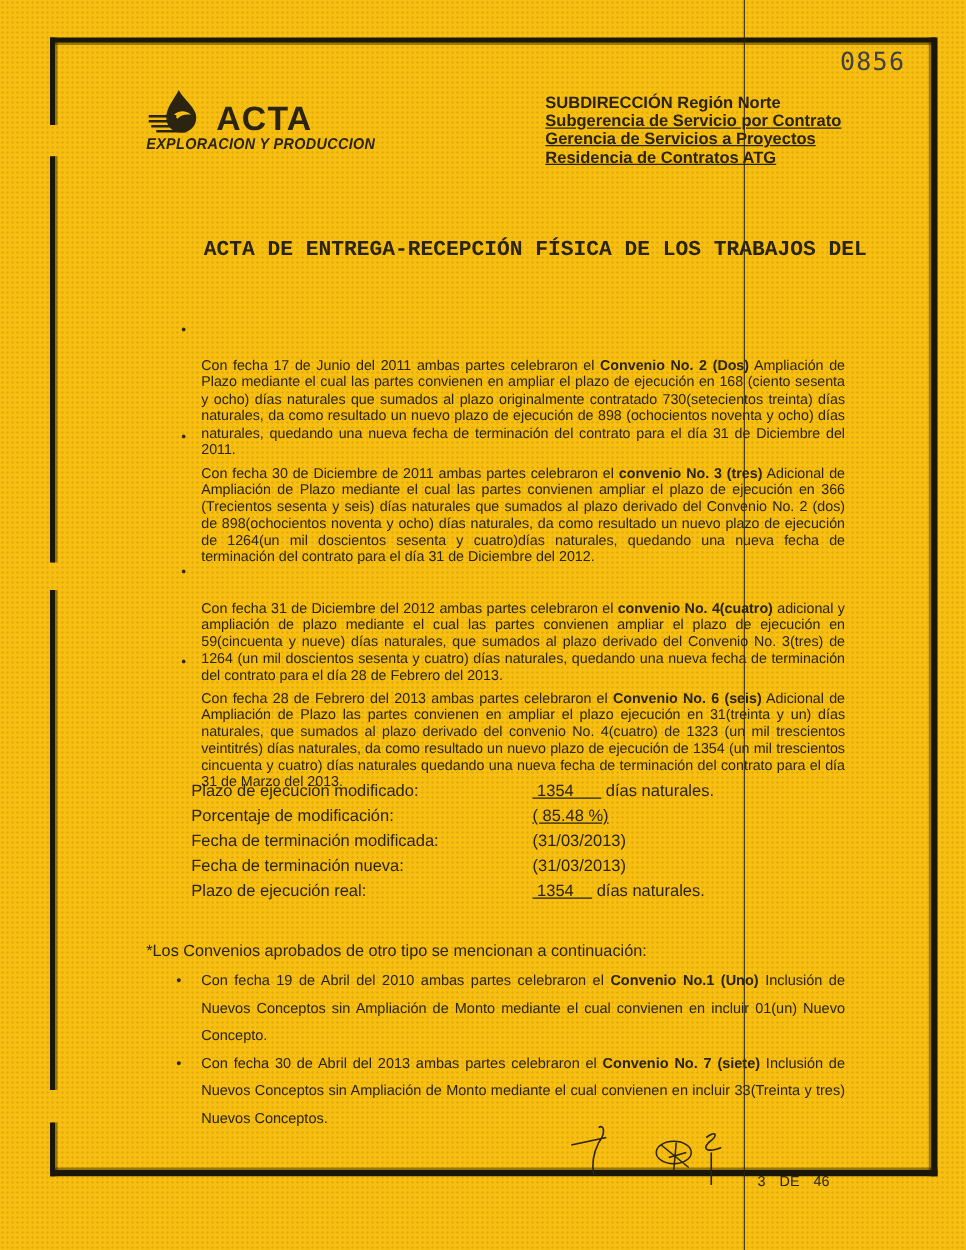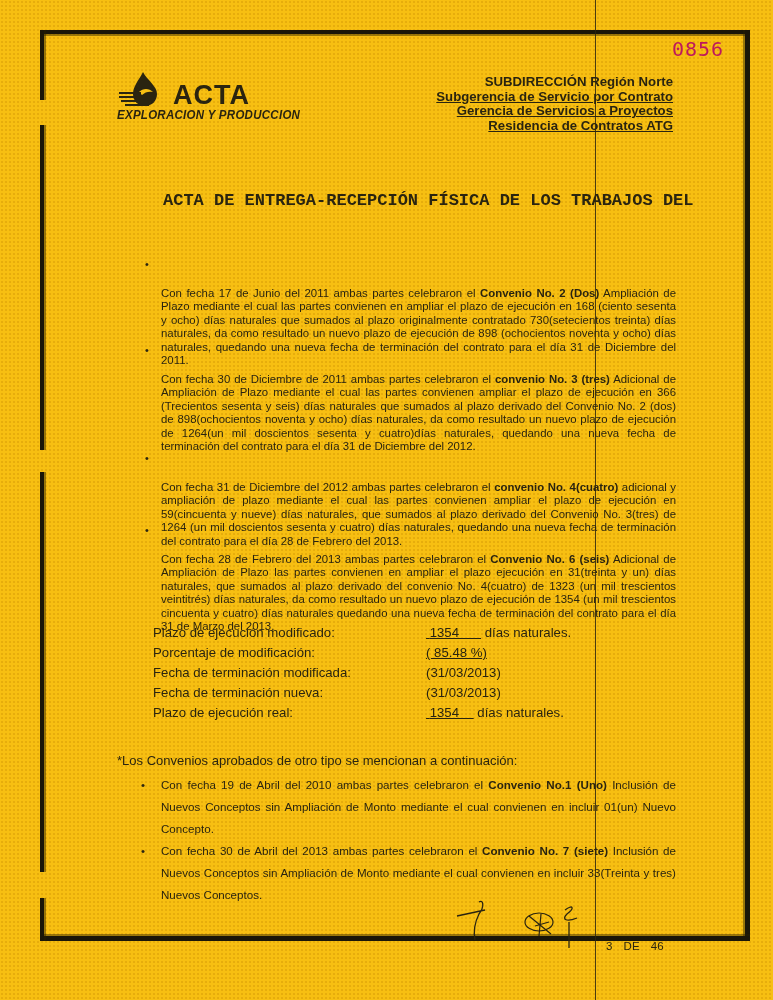--- a/index.html
+++ b/index.html
@@ -10,28 +10,28 @@
     background-size:4px 4px;
     font-family:"Liberation Sans", sans-serif;
     color:#2a2410;
   }
   .frame-top { position:absolute; left:40px; top:30px; width:709px; height:4px; background:#1a1608; box-shadow:0 2px 0 rgba(40,30,0,0.45); }
   .frame-right { position:absolute; left:745px; top:30px; width:5px; height:911px; background:#1a1608; box-shadow:-2px 0 0 rgba(40,30,0,0.45); }
   .frame-bottom { position:absolute; left:40px; top:936px; width:710px; height:5px; background:#1a1608; box-shadow:0 -2px 0 rgba(40,30,0,0.45); }
   .frame-left { position:absolute; left:40px; width:4px; background:#1a1608; box-shadow:2px 0 0 rgba(40,30,0,0.45); }
   .scan-line { position:absolute; left:595px; top:0; width:1px; height:1000px; background:#2a2410; opacity:0.85; }
 
-  .doc-number { position:absolute; left:672px; top:37px; font-family:"DejaVu Sans Mono", monospace; font-size:20px; color:#be185d; letter-spacing:1px; }
+  .doc-number { position:absolute; left:672px; top:37px; font-family:"DejaVu Sans Mono", monospace; font-size:20px; color:#404040; letter-spacing:1px; }
 
   .logo { position:absolute; left:117px; top:70px; width:170px; height:52px; }
   .logo-mark { position:absolute; left:0; top:0; width:50px; height:40px; }
   .logo-word { position:absolute; left:56px; top:10px; font-size:27px; font-weight:bold; letter-spacing:1px; color:#2a2410; font-family:"Liberation Sans", sans-serif; }
   .logo-sub { position:absolute; left:0; top:38px; font-size:12.5px; font-weight:bold; font-style:italic; color:#2a2410; white-space:nowrap; transform:scaleX(0.92); transform-origin:left; letter-spacing:0.3px; }
 
-  .header-lines { position:absolute; right:100px; top:75px; text-align:right; font-size:13.2px; font-weight:bold; line-height:14.5px; }
+  .header-lines { position:absolute; right:100px; top:75px; text-align:left; font-size:13.2px; font-weight:bold; line-height:14.5px; }
   .header-lines .u { text-decoration:underline; }
 
   .title { position:absolute; left:163px; top:191px; font-size:17px; font-weight:bold; line-height:19px;font-family:Liberation Mono, monospace; }
   .title .l2 { padding-left:47px; }
 
   .bullets { position:absolute; left:145px; width:531px; font-size:11.4px; line-height:13.4px; }
   .bullet { position:absolute; left:0; width:531px; }
   .bullet .dot { position:absolute; left:0; top:0; font-size:11px; }
   .bullet .txt { margin-left:16px; text-align:justify;margin-top:29px; }
   .bullet b { font-weight:bold; }

